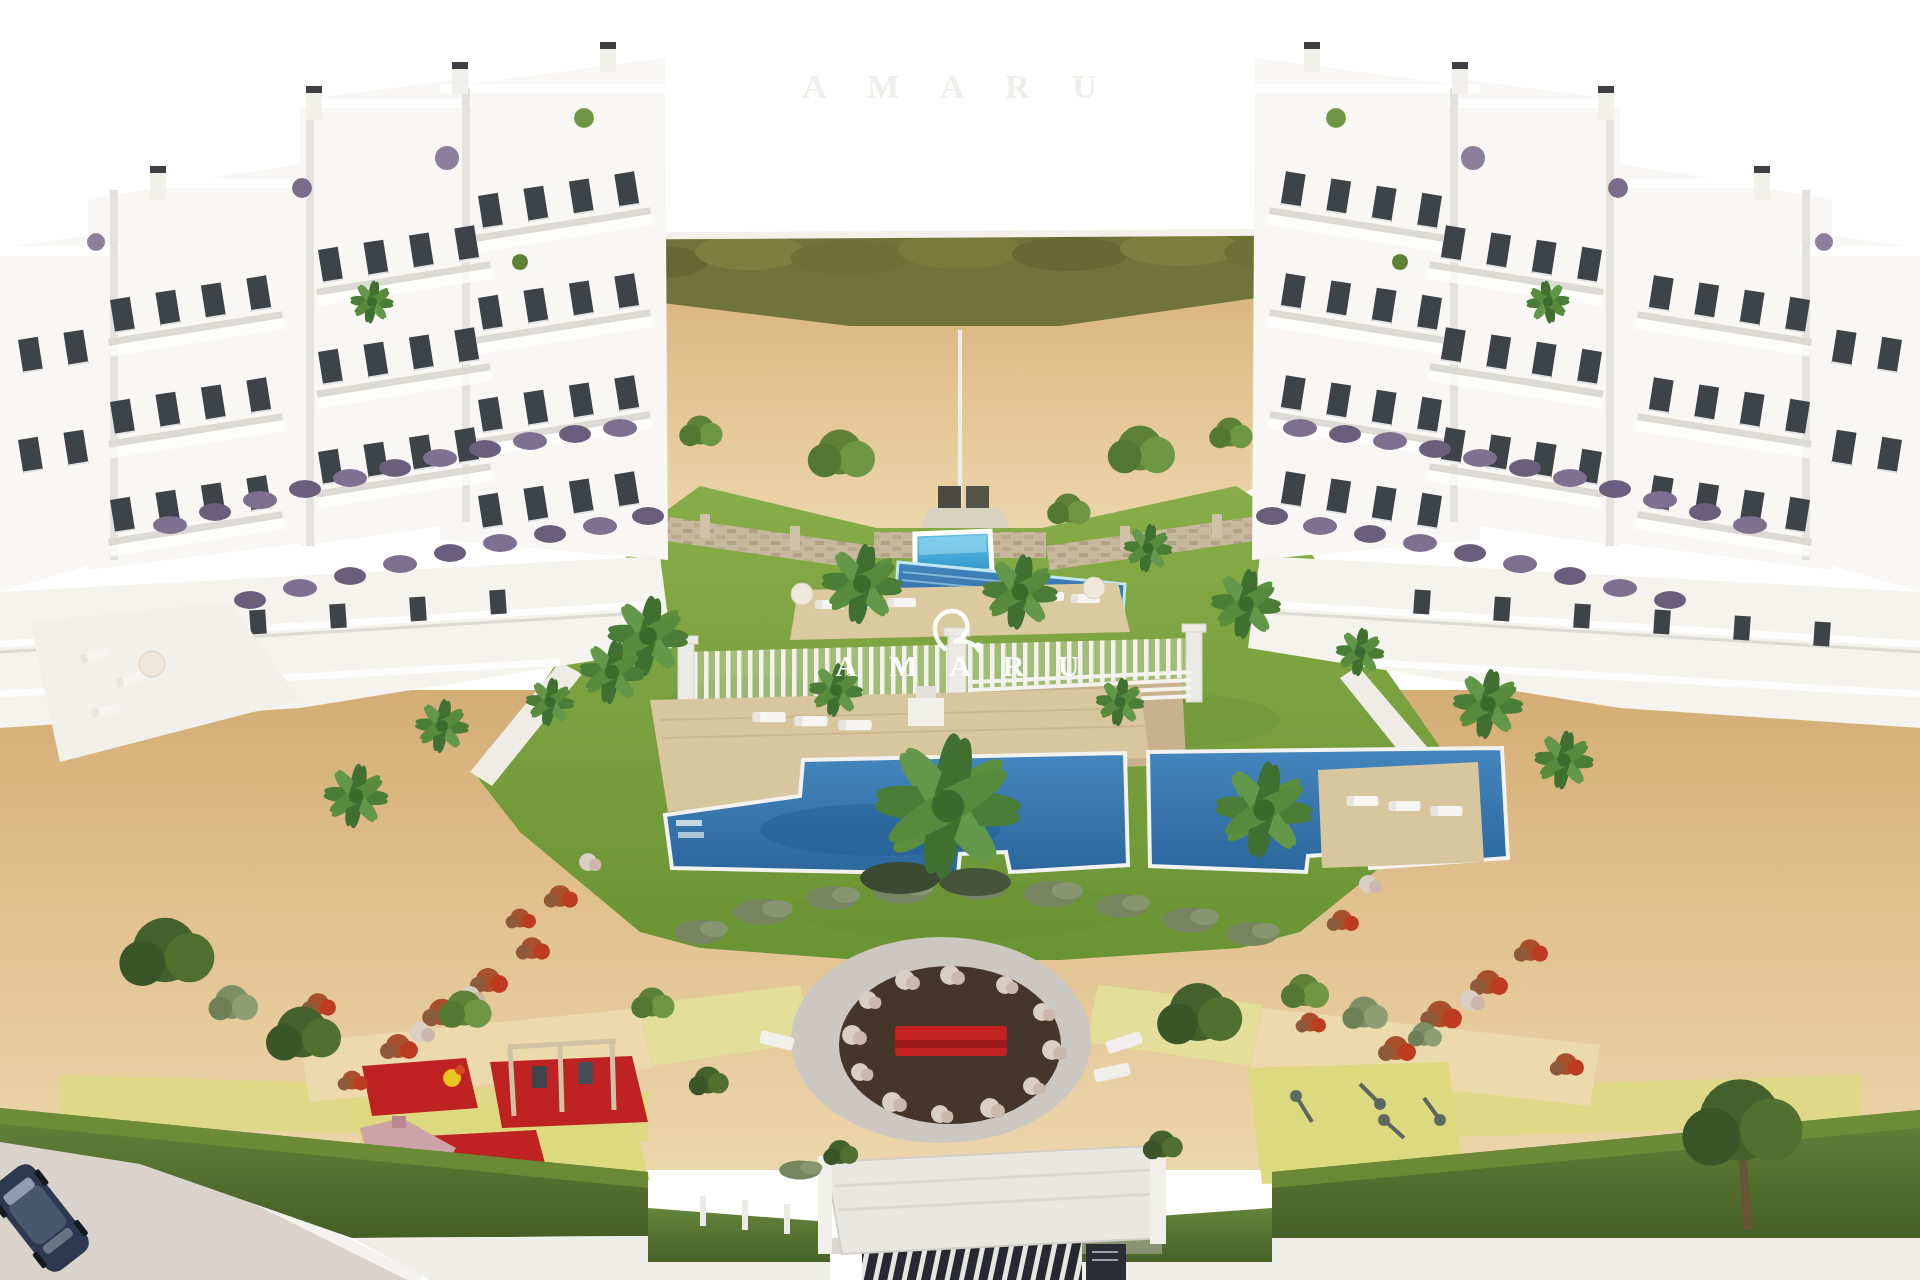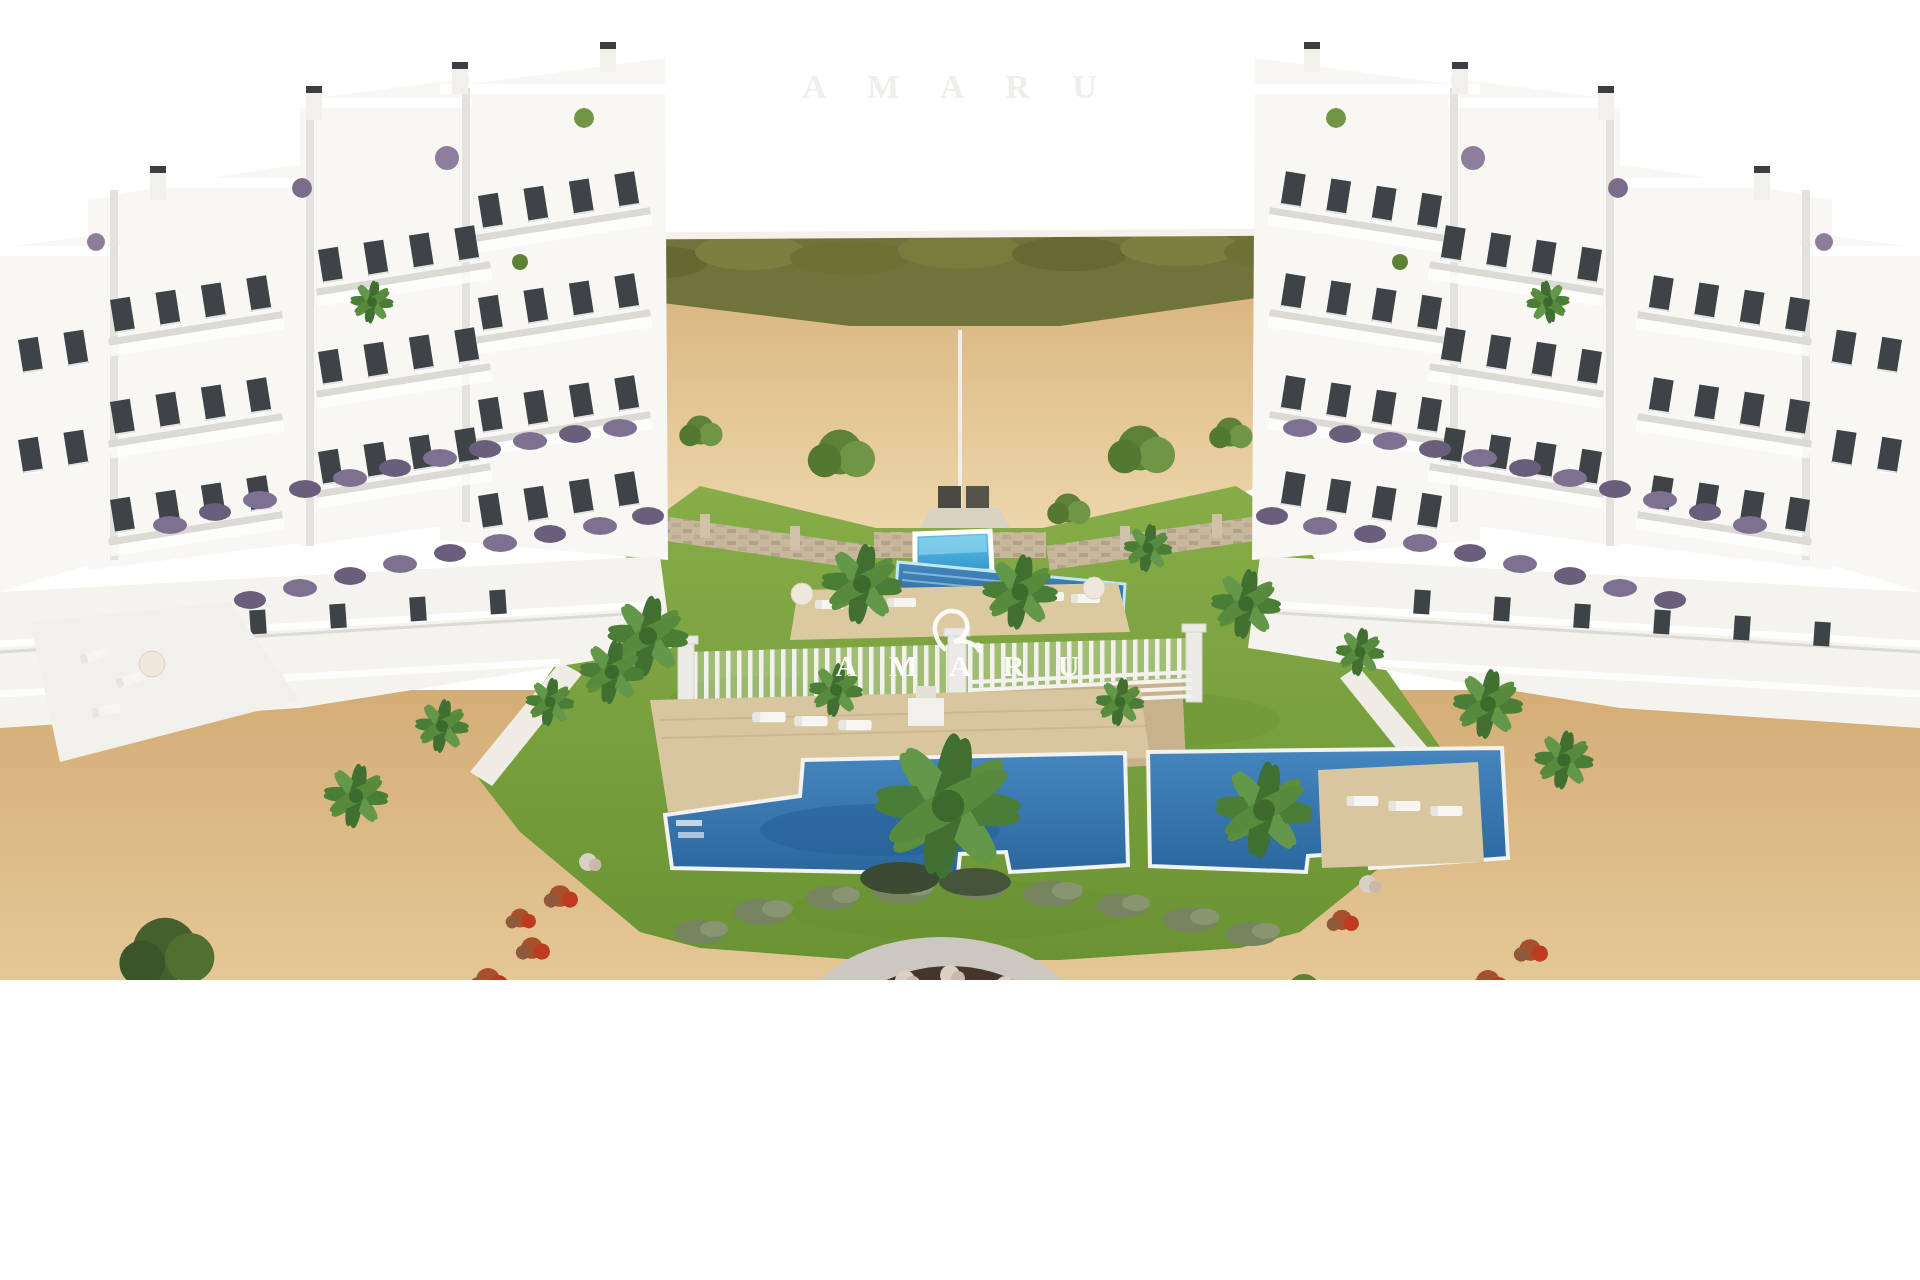--- a/index.html
+++ b/index.html
@@ -1,16 +1,16 @@
 <!DOCTYPE html>
 <html style="--sky: #ffffff; --sand: #ddb987; --sand-light: #ecd6ab; --hill: #cda670; --hill-grass: #70733a; --grass: #7da33f; --grass-dark: #63872f; --pool-main: #3a79b0; --pool-bright: #45b0e0; --pool-rim: #f4f6f5; --deck: #d8c69e; --stone: #c6b79d; --shrub-purple: #7e7090; --bush-gray: #76855f; --flower-red: #b34a2b; --flower-white: #d9cfc5; --facade: #f8f7f4; --facade-shade: #e4e2dd; --window: #3d4247; --hedge: #55732c; --mat-red: #bf2222; --mat-yellow: #dcd97e; --plaza-ring: #ccc7c0; --plaza-center: #46352a; --bench-red: #c42121; --road: #d9d3cc; --car-navy: #2c3950;"><head>
 <meta charset="utf-8">
 <style>
   html,body{margin:0;padding:0;background:#ffffff;}
-  .scene{position:relative;width:1920px;height:980px;background:var(--sky,#fff);overflow:hidden;
+  .scene{position:relative;width:1920px;height:1280px;background:var(--sky,#fff);overflow:hidden;
          font-family:"Liberation Sans",sans-serif;}
   svg{display:block}
   .wm-text{font-family:"Liberation Serif",serif;font-weight:bold;letter-spacing:13px;}
   .wm-top{font-family:"Liberation Serif",serif;font-weight:bold;letter-spacing:17px;}
 </style>
 </head>
 <body>
 
 <div class="scene">
 <svg viewBox="0 0 1920 1280" width="1920" height="1280">

